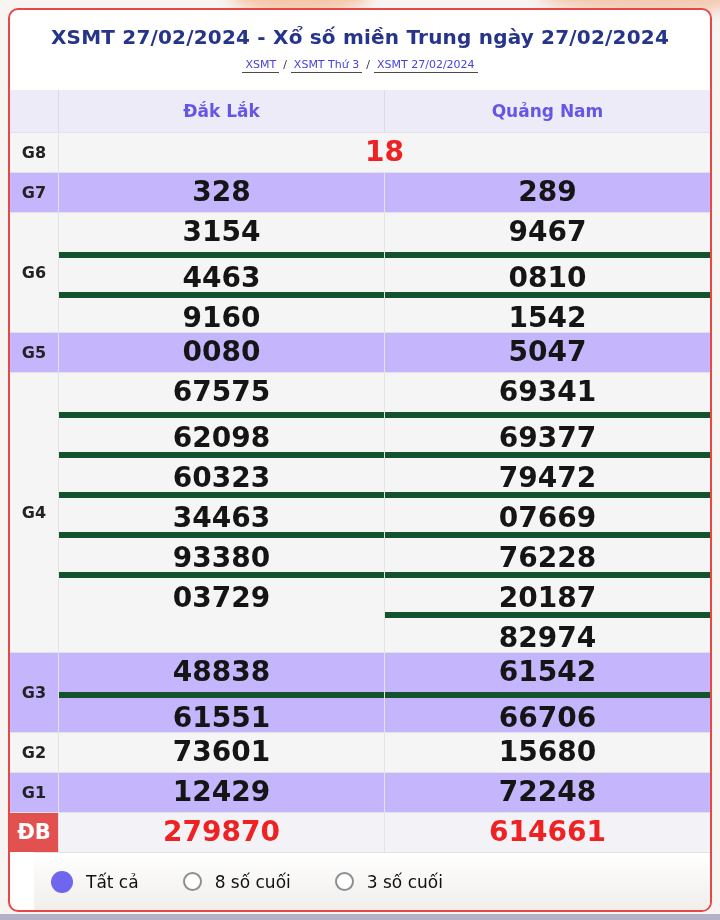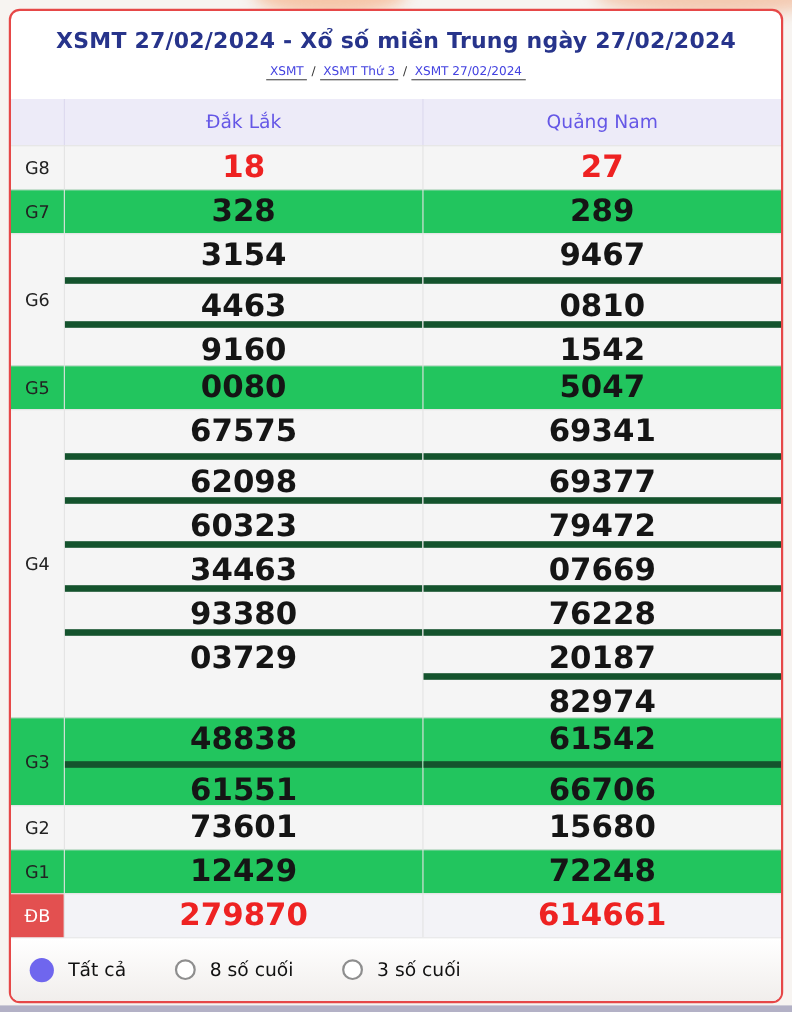--- a/index.html
+++ b/index.html
@@ -33,37 +33,37 @@
   }
   .card-head{height:80px;padding-top:15px;text-align:center;flex:0 0 auto;border-radius:18px;}
   .page-title{font-size:20px;font-weight:bold;color:var(--title-navy);letter-spacing:.2px;}
   .breadcrumb{margin-top:9px;font-size:11px;color:#333;}
   .bc-link{color:var(--link-blue);text-decoration:none;border-bottom:1.5px solid #4a4a4a;padding:0 3px 1px 3px;cursor:pointer;}
   .bc-sep{margin:0 4px;color:#333;}
 
   .phead{display:flex;height:42px;background:var(--header-bg);flex:0 0 auto;}
   .phead .spacer{width:48px;}
   .phead .pname{flex:1;border-left:1px solid #dcd9ee;display:flex;align-items:center;justify-content:center;
-    font-weight:normal;font-size:17px;color:var(--header-purple);cursor:pointer;}
+    font-weight:bold;font-size:17px;color:var(--header-purple);cursor:pointer;}
 
   .tbody{flex:0 0 auto;}
-  .prow{display:flex;position:relative;background:#22c55e;}
+  .prow{display:flex;position:relative;background:#c4b5fd;}
   .prow::before{content:"";position:absolute;left:0;right:0;top:0;height:1px;background:var(--line);}
   .prow.shade{background:var(--shade);}
   .prow.special{background:#f3f3f7;}
   .plabel{width:48px;display:flex;align-items:center;justify-content:center;
-    font-weight:normal;font-size:16px;color:#222;}
-  .prow.special .plabel{background:#e35050;color:#fff;font-size:16px;}
+    font-weight:bold;font-size:16px;color:#222;}
+  .prow.special .plabel{background:#e35050;color:#fff;font-size:21px;}
   .pcol{flex:1;border-left:1px solid var(--line);display:flex;flex-direction:column;}
   .num{height:40px;line-height:40px;text-align:center;font-size:28px;font-weight:bold;color:#151515;}
   .num + .num{border-top:6px solid #14532d;}
   .prow.hl .num{color:var(--number-red);}
 
   .filters{flex:1 1 auto;display:flex;align-items:center;padding-left:17px;
-    border-top:1px solid var(--line);background:linear-gradient(#ffffff,#f1eeec);}
+    border-top:1px solid var(--line);background:linear-gradient(#ffffff,#f1eeec);margin-left:24px;}
   .opt{display:flex;align-items:center;margin-right:44px;cursor:pointer;}
   .radio{width:19px;height:19px;border-radius:50%;border:2px solid #8e8e8e;background:#fff;flex:0 0 auto;}
   .radio.on{width:22px;height:22px;border:none;background:var(--radio-purple);}
   .opt-label{margin-left:13px;font-size:17px;color:#111;}
 </style>
 </head>
 <body>
 
 <div class="blob blob1"></div>
 <div class="blob blob2"></div>
@@ -79,23 +79,20 @@
     <div class="spacer"></div>
   <div class="pname">Đắk Lắk</div>
       <div class="pname">Quảng Nam</div>
     </div>
 
   <div class="tbody">
       <div class="prow shade hl">
         <div class="plabel">G8</div>
         <div class="pcol">
           <div class="num">18</div>
-        </div>
-        <div class="pcol">
-          <div class="num">27</div>
         </div>
       </div>
       <div class="prow">
         <div class="plabel">G7</div>
         <div class="pcol">
           <div class="num">328</div>
         </div>
         <div class="pcol">
           <div class="num">289</div>
         </div>

